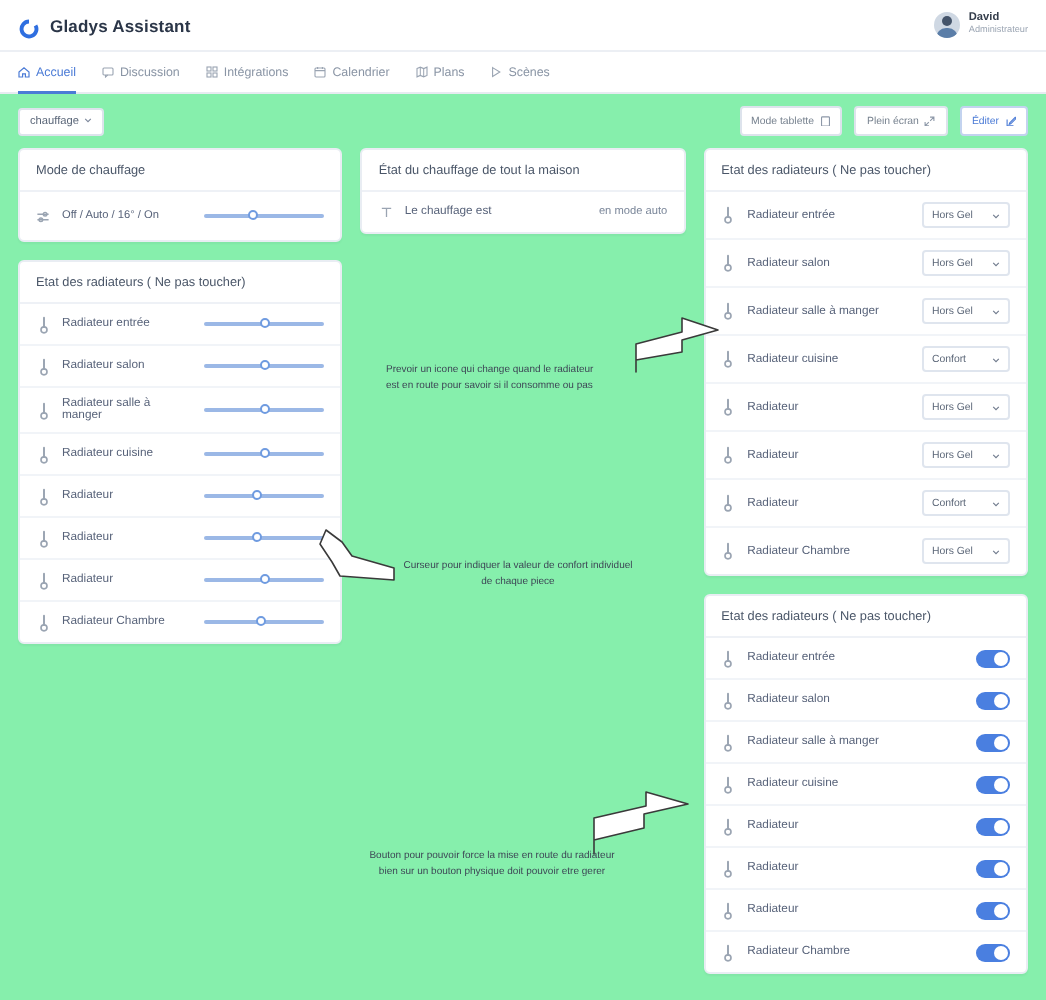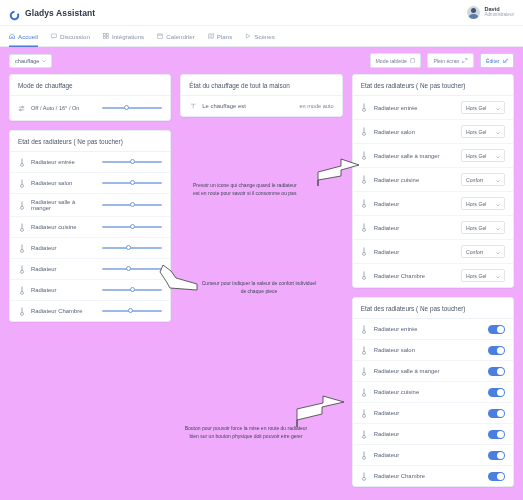--- a/index.html
+++ b/index.html
@@ -3,21 +3,21 @@
 <meta charset="utf-8">
 <style>
   * { box-sizing: border-box; margin: 0; padding: 0; }
   html, body {
     width: 523px; height: 500px;
     font-family: "Liberation Sans", sans-serif;
     background: #f5f7fb;
     color: #4b5563;
     overflow: hidden;
   }
-  .app { width: 523px; height: 500px; position: relative; background:#f0abfc; }
+  .app { width: 523px; height: 500px; position: relative; background:#86efac; }
 
   
   .header {
     height: 26px; background: #ffffff; display: flex; align-items: center;
     padding: 0 9px; border-bottom: 1px solid #eceff4;
   }
   .brand { display:flex; align-items:center; gap:5px; }
   .brand-logo { width:11px; height:11px; flex:0 0 auto; }
   .brand-title { font-size: 8.5px; font-weight: bold; color:#2b3648; letter-spacing:0.1px;}
   .header-spacer { flex:1; }

